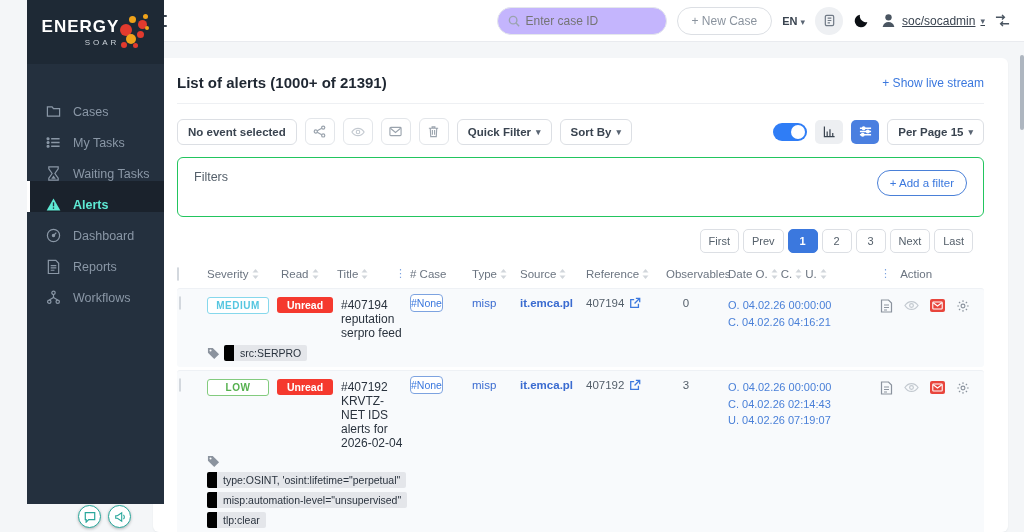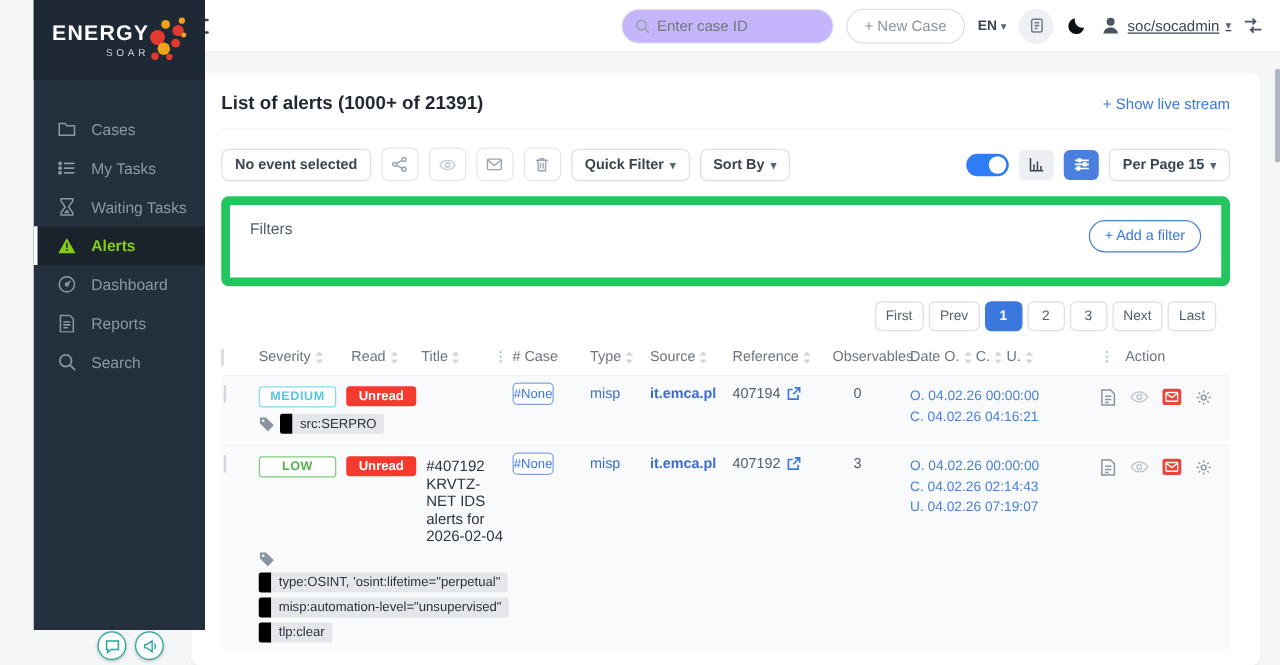--- a/index.html
+++ b/index.html
@@ -8,24 +8,24 @@
 
   
   .sidebar { position:absolute; left:2px; top:0; width:137px; height:504px; background:#24303e; z-index:5;margin-left:25px; }
   .logo { height:64px; background:#1e2935; display:flex; align-items:center; justify-content:center; position:relative; }
   .logo-text { text-align:right; margin-right:30px; }
   .logo-energy { color:#fff; font-weight:bold; font-size:17px; letter-spacing:1px; }
   .logo-soar { color:#cdd4db; font-size:8px; letter-spacing:3px; margin-top:1px; }
   .logo-dots { position:absolute; right:12px; top:14px; width:34px; height:36px; }
   .logo-dots i { position:absolute; border-radius:50%; display:block; }
   .nav { margin-top:24px; }
-  .nav-item { display:flex; align-items:center; gap:12px; height:31px; padding-left:16px;
+  .nav-item { display:flex; align-items:flex-end; gap:12px; height:31px; padding-left:16px;
     color:#8a97a6; font-size:12.5px; cursor:pointer; border-left:3px solid transparent; }
   .nav-item svg { flex:0 0 15px; }
-  .nav-item.active { color:#84cc16; border-left:3px solid #fff; background:rgba(0,0,0,.28); font-weight:bold; }
+  .nav-item.active { color:#5eead4; border-left:3px solid #fff; background:rgba(0,0,0,.28); font-weight:bold; }
 
   
   .topbar { position:absolute; left:137px; top:0; right:0; height:42px; background:#fff;
     border-bottom:1px solid #e9ebef; display:flex; align-items:center; padding:0 14px; gap:10px; z-index:4; }
   .hamburger { width:20px; cursor:pointer; }
   .hamburger i { display:block; height:2px; background:#3a4450; margin:3px 0; border-radius:1px; }
   .hamburger i:nth-child(1){ width:16px; } .hamburger i:nth-child(2){ width:11px; } .hamburger i:nth-child(3){ width:16px; }
   .tb-spacer { flex:1; }
   .search-box { width:170px; height:28px; background:#c4b5fd; border:1px solid #e4e7ec; border-radius:14px;
     display:flex; align-items:center; gap:6px; padding:0 10px; color:#9aa3ad; }
@@ -51,21 +51,21 @@
     padding:6px 10px; cursor:pointer; display:flex; align-items:center; gap:5px; font-weight:bold; }
   .icon-btn { border:1px solid #e3e6ea; background:#fff; border-radius:6px; width:30px; height:27px;
     display:flex; align-items:center; justify-content:center; cursor:pointer; color:#9aa3ad; }
   .toolbar-right { margin-left:auto; display:flex; align-items:center; gap:8px; }
   .toggle { width:34px; height:18px; border-radius:9px; background:#2f7df6; position:relative; cursor:pointer; }
   .toggle i { position:absolute; right:2px; top:2px; width:14px; height:14px; background:#fff; border-radius:50%; }
   .sq-btn { width:28px; height:24px; border-radius:5px; display:flex; align-items:center; justify-content:center; cursor:pointer; }
   .sq-btn.gray { background:#edeff2; color:#3a4450; }
   .sq-btn.blue { background:#4a7fe0; color:#fff; }
 
-  .filters-box { border:7px solid #22c55e; border-radius:6px; padding:12px 16px 20px; display:flex; justify-content:space-between; }
+  .filters-box { border:1px solid #22c55e; border-radius:6px; padding:12px 16px 20px; display:flex; justify-content:space-between; }
   .filters-title { color:#55606b; font-size:12.5px; }
   .add-filter-btn { border:1px solid #4a80d8; color:#3b78de; background:#fff; border-radius:13px;
     font-size:11.5px; padding:5px 12px; cursor:pointer; height:26px; }
 
   .pagination { display:flex; justify-content:flex-end; gap:4px; margin:12px 11px 10px; }
   .page-btn { border:1px solid #dcdfe4; background:#fff; color:#55606b; min-width:30px; height:24px;
     border-radius:5px; font-size:11px; display:flex; align-items:center; justify-content:center; padding:0 8px; cursor:pointer; }
   .page-btn.active { background:#3b78de; border-color:#3b78de; color:#fff; font-weight:bold; }
 
   
@@ -185,26 +185,28 @@
         <span style="display: flex;">
           <svg width="13" height="15" viewBox="0 0 13 16" fill="none" stroke="currentColor" stroke-width="1.3">
             <path d="M1 1.5h8l3 3v11H1z"></path>
             <path d="M3.5 7h6M3.5 9.5h6M3.5 12h4"></path>
           </svg>
         </span>
         <span>Reports</span>
       </div>
       <div class="nav-item">
         <span style="display: flex;">
-          <svg width="15" height="15" viewBox="0 0 16 16" fill="none" stroke="currentColor" stroke-width="1.5">
-            <circle cx="7" cy="7" r="5"></circle>
-            <path d="M10.8 10.8 15 15"></path>
-          </svg>
-        </span>
-        <span>Search</span>
+          <svg width="15" height="15" viewBox="0 0 16 16" fill="none" stroke="currentColor" stroke-width="1.3">
+            <circle cx="8" cy="3" r="1.8"></circle>
+            <circle cx="3.5" cy="12.5" r="1.8"></circle>
+            <circle cx="12.5" cy="12.5" r="1.8"></circle>
+            <path d="M8 5v3M8 8 3.5 10.7M8 8l4.5 2.7"></path>
+          </svg>
+        </span>
+        <span>Workflows</span>
       </div>
     </div>
 </div>
 
 <div class="topbar">
   <div class="hamburger">
       <i></i>
       <i></i>
       <i></i>
     </div>
@@ -422,20 +424,21 @@
       <div class="th"><span class="dots">⋮</span>&nbsp;<span>Action</span></div>
     </div>
 
     <div class="rows" id="rows">
   <div class="t-grid row">
     <div class="cell" style="padding-left:2px;"><span class="checkbox"></span></div>
     <div class="cell row-main">
       <div class="row-line1">
         <span class="sev-badge sev-medium">MEDIUM</span>
         <span class="read-badge">Unread</span>
+        <span class="row-title">#407194 reputation serpro feed</span>
       </div>
       <div class="tags-line">
         <span style="display:flex;">
           <svg width="13" height="13" viewBox="0 0 14 14" fill="#8b939e">
                   <path d="M1 1h5.2L13 7.8 7.8 13 1 6.2z"></path>
                   <circle cx="3.8" cy="3.8" r="1.1" fill="#fff"></circle>
                 </svg>
         </span>
         <span style="display:contents;"><span class="tag-chip">
                   <span class="tag-swatch"></span>

